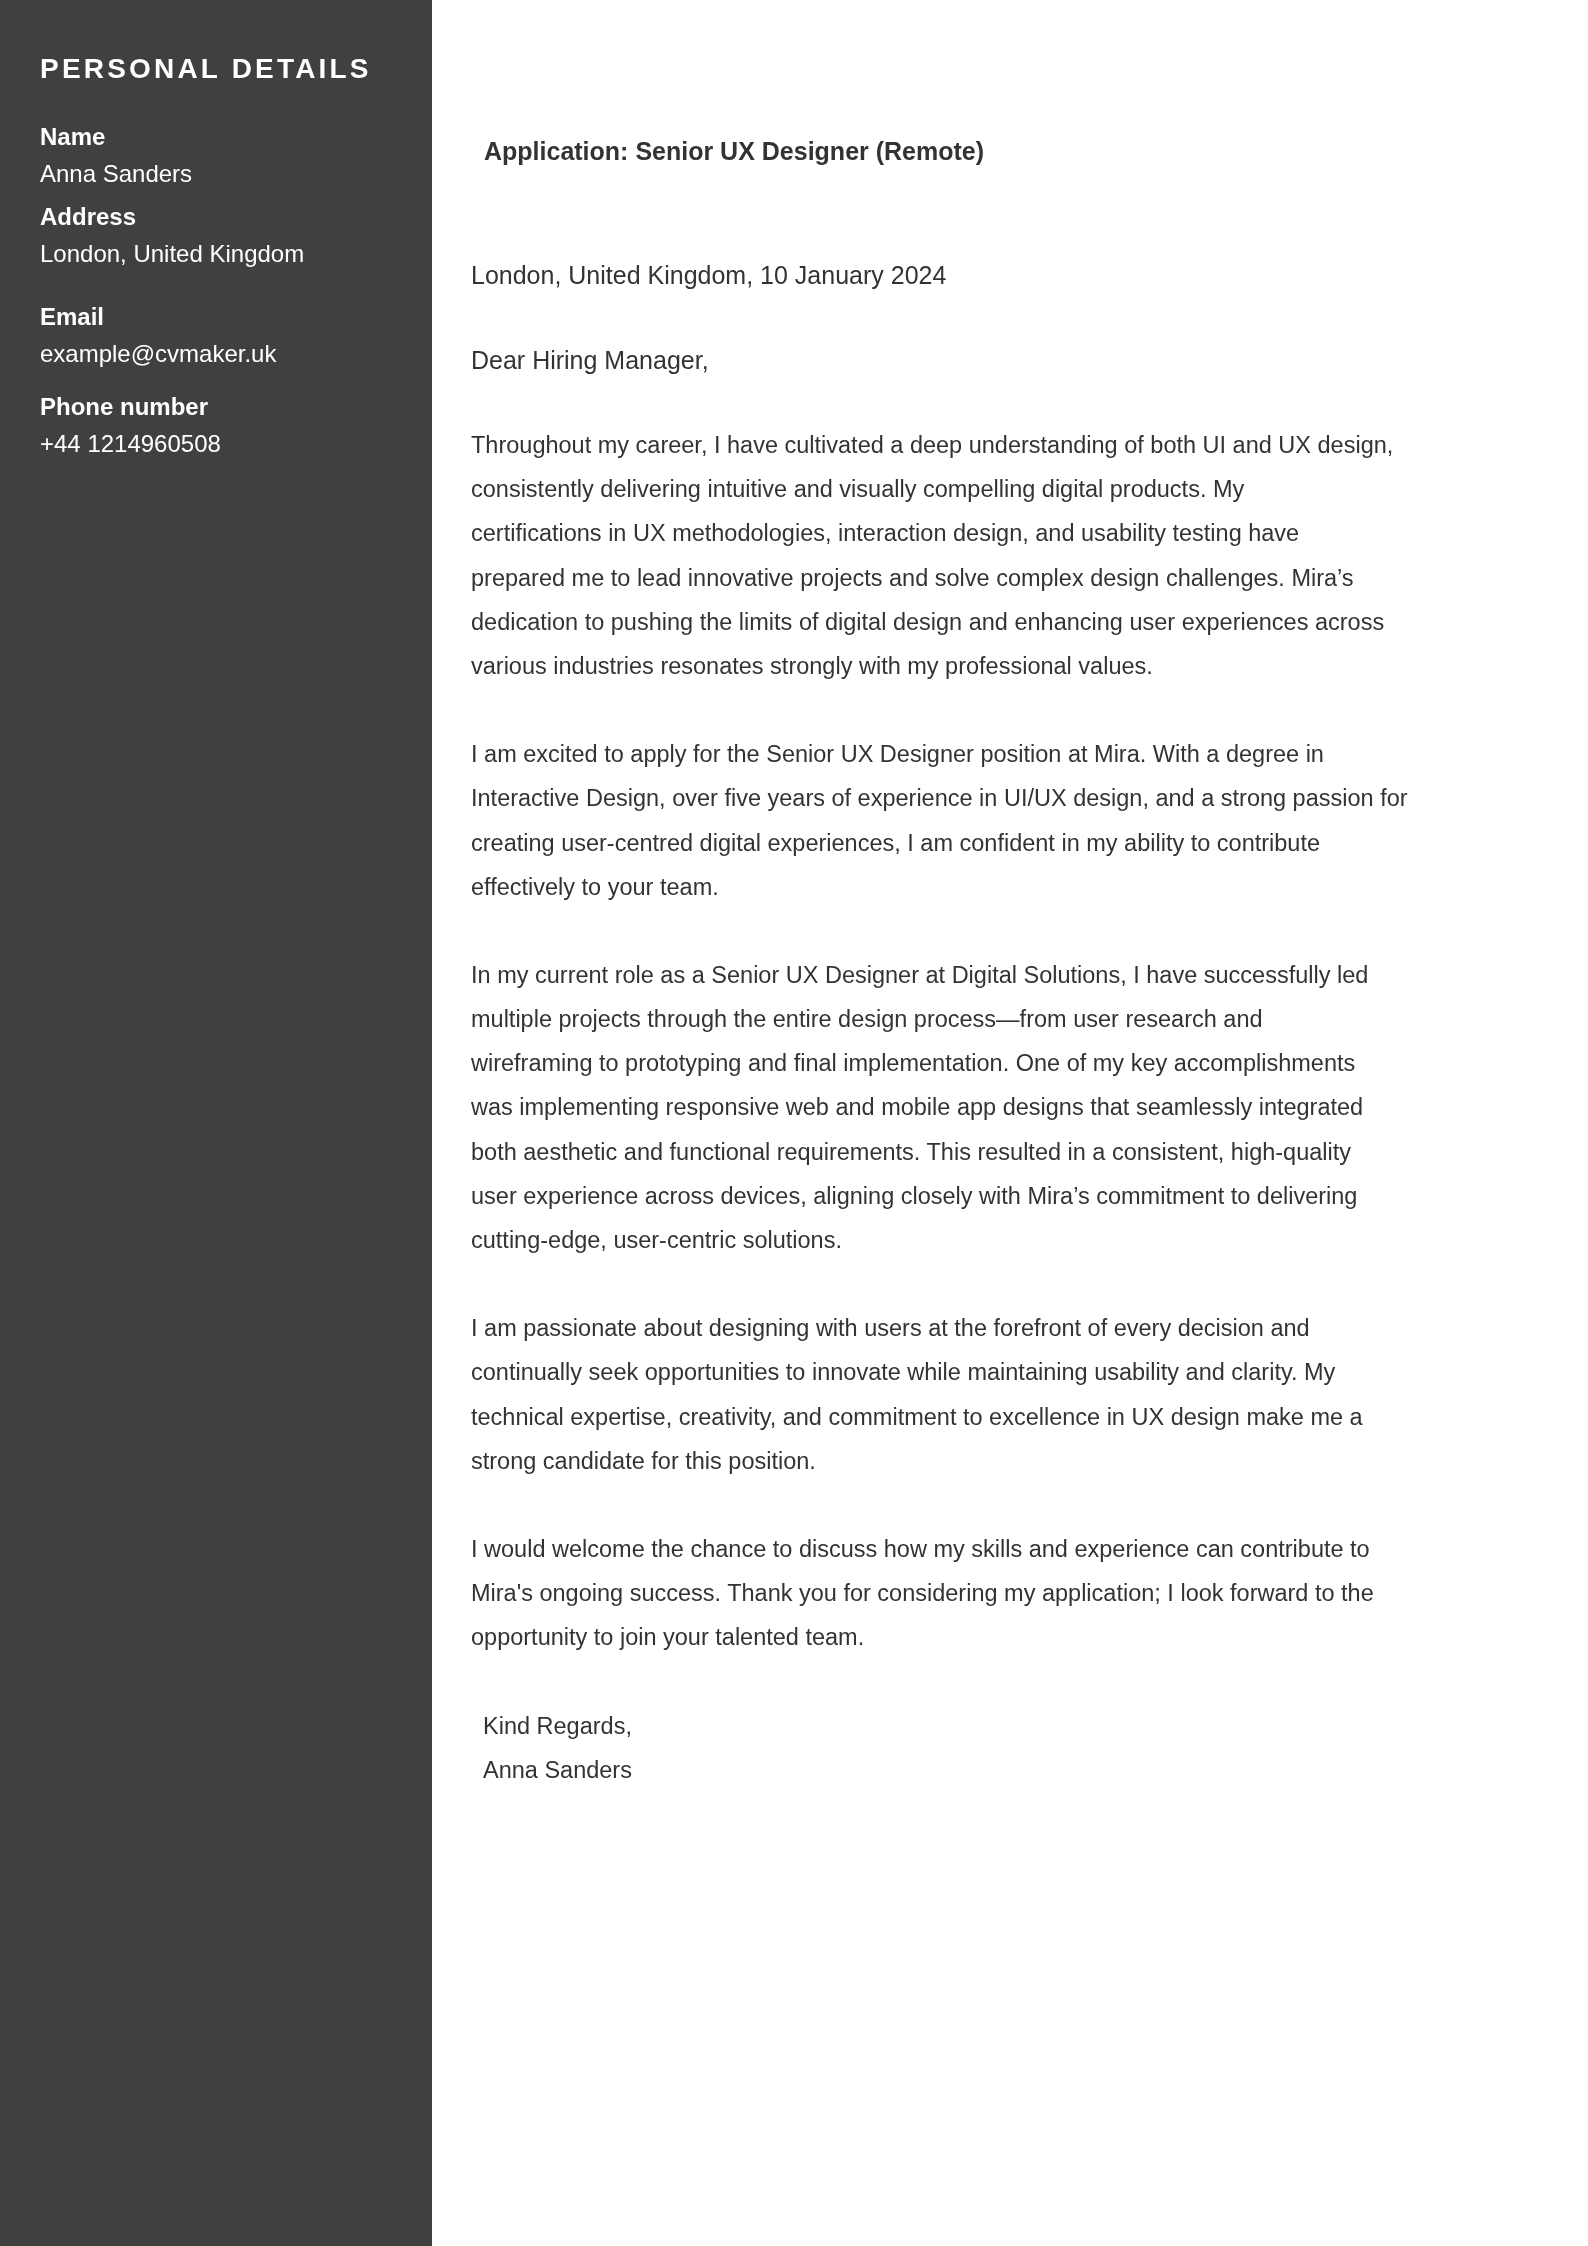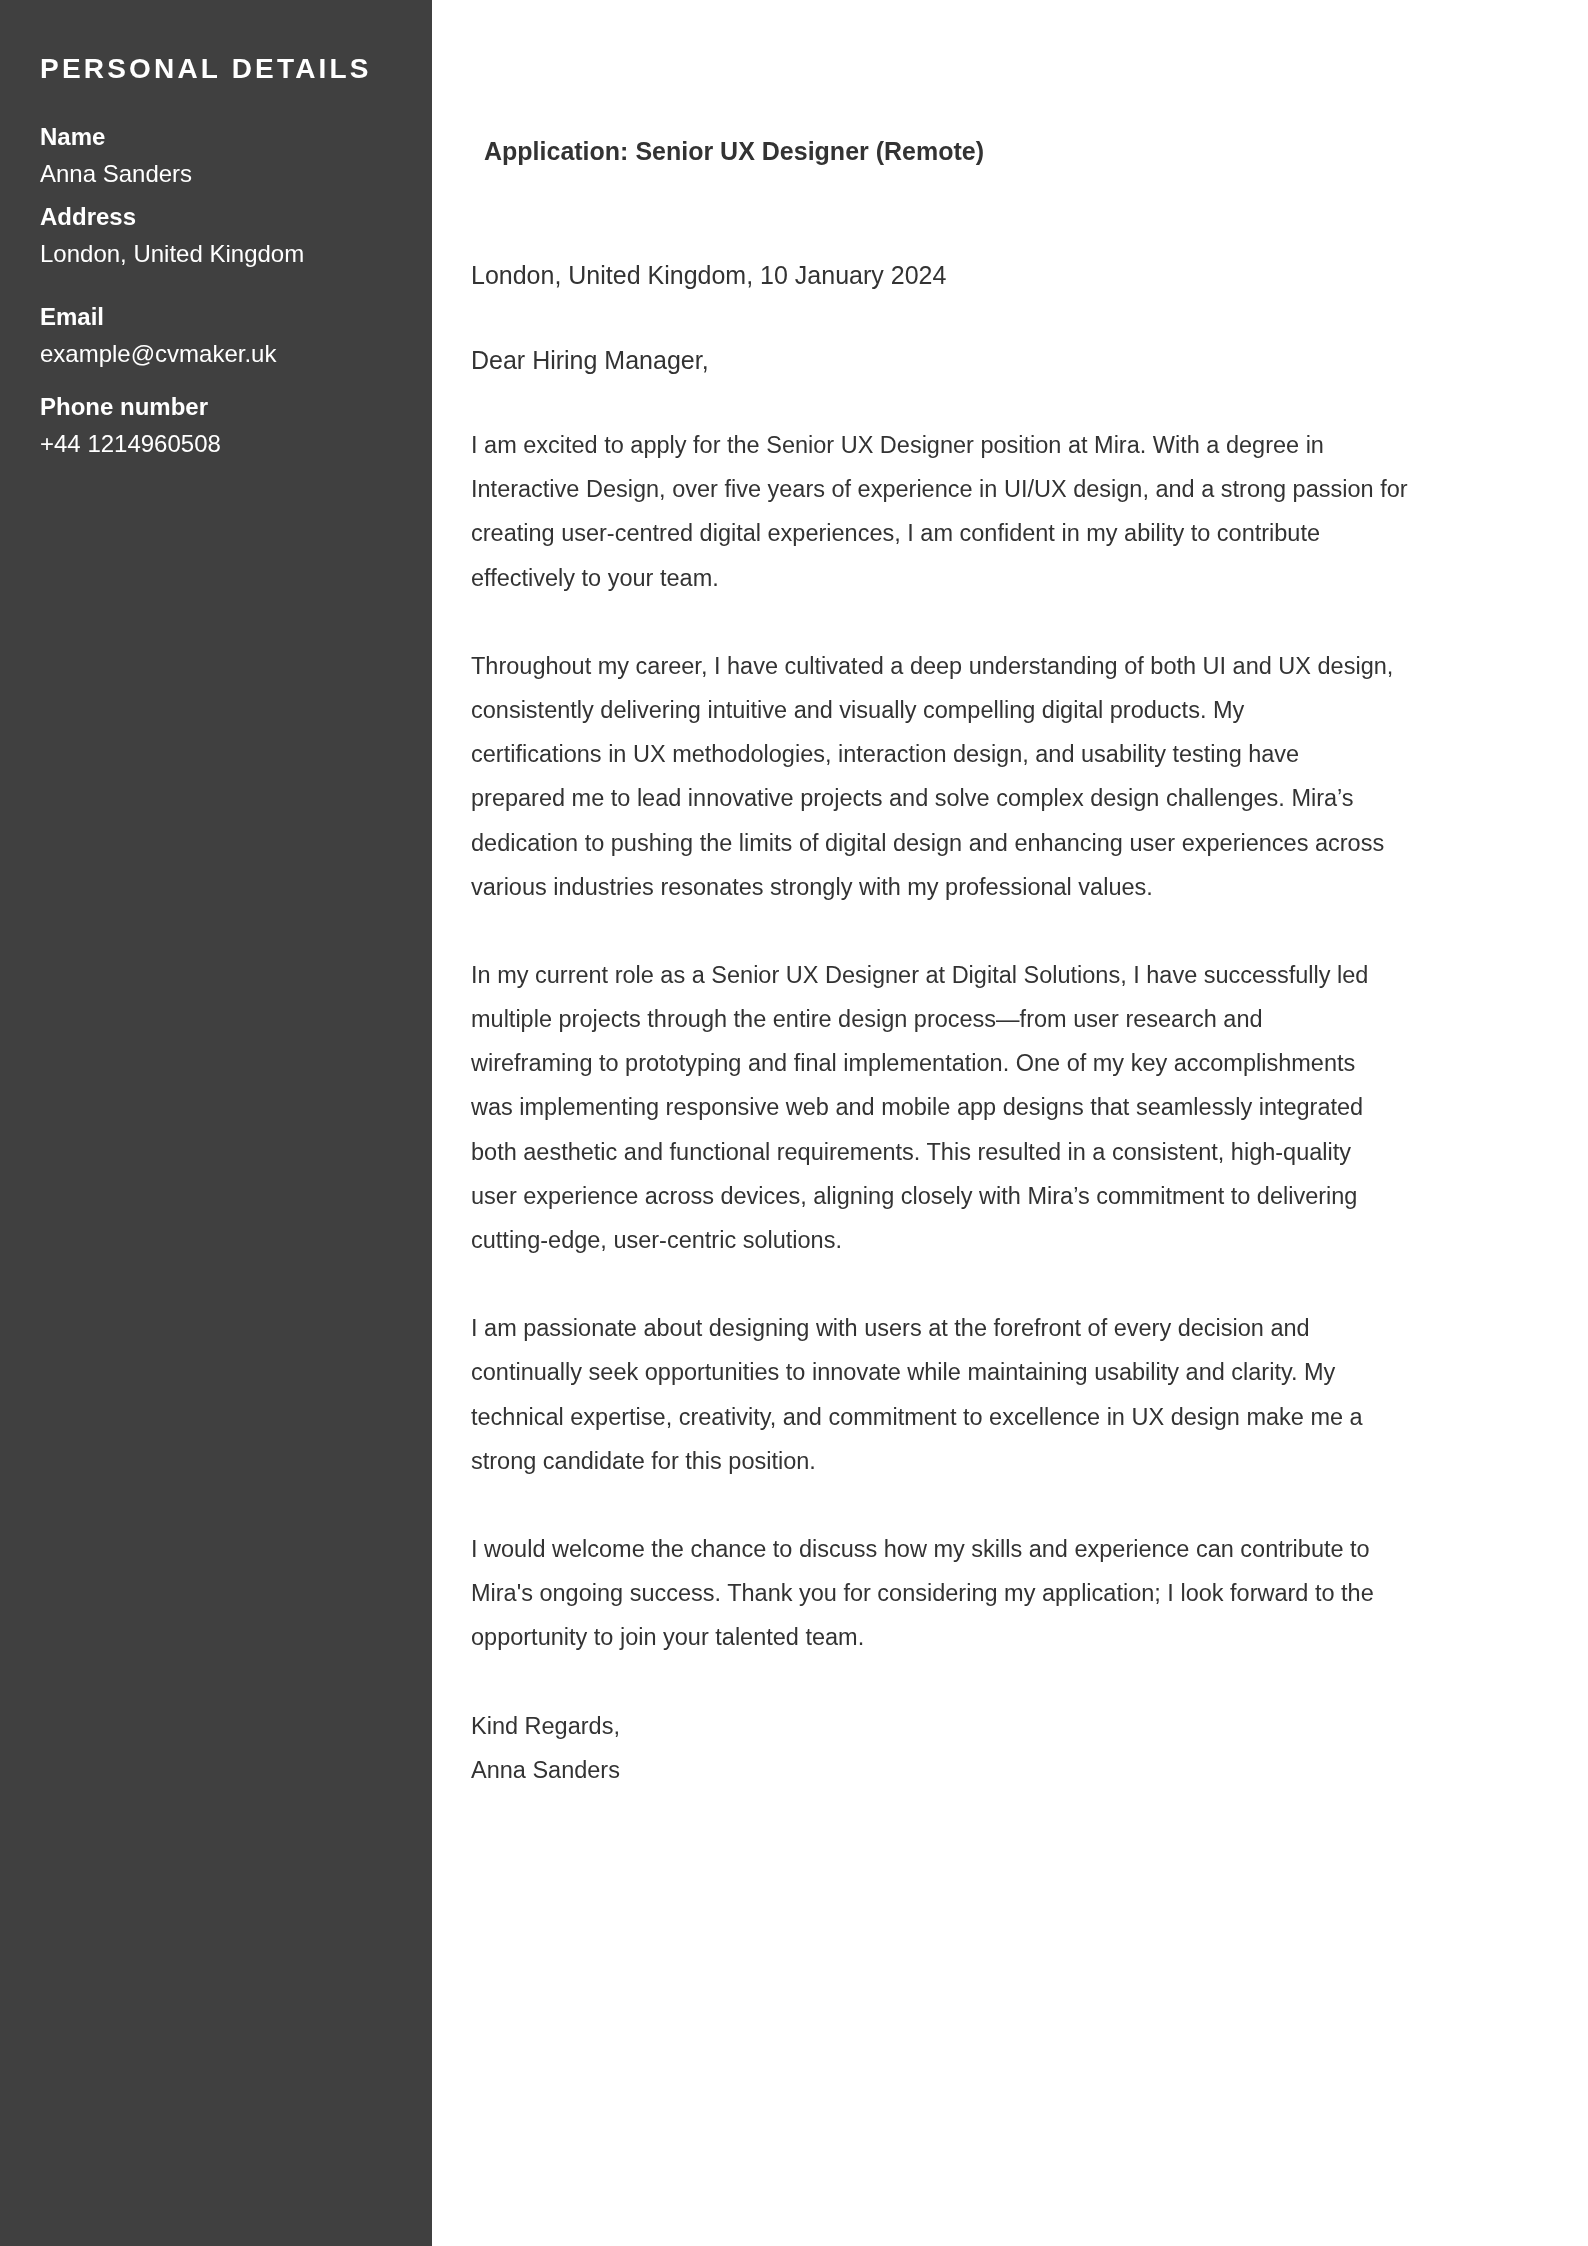--- a/index.html
+++ b/index.html
@@ -92,21 +92,21 @@
     margin: 0 0 44px 0;
   }
   .line {
     display: block;
     font-size: 23.5px;
     line-height: 44.2px;
     height: 44.2px;
     white-space: nowrap;
   }
   .closing {
-    margin: 0;
+    margin: 12px;
   }
 </style>
 </head>
 <body>
 
 <aside class="sidebar">
   <div class="sidebar-heading">PERSONAL DETAILS</div>
 
   <div class="detail-group" style="top:118px;">
     <div class="detail-label">Name</div>
@@ -129,32 +129,32 @@
   </div>
 </aside>
 
 <main class="main">
   <div class="letter-title">Application: Senior UX Designer (Remote)</div>
   <div class="letter-place-date">London, United Kingdom, 10 January 2024</div>
   <div class="letter-greeting">Dear Hiring Manager,</div>
 
   <div class="letter-body">
     <p class="paragraph">
-      <span class="line">I am excited to apply for the Senior UX Designer position at Mira. With a degree in</span>
-      <span class="line">Interactive Design, over five years of experience in UI/UX design, and a strong passion for</span>
-      <span class="line">creating user-centred digital experiences, I am confident in my ability to contribute</span>
-      <span class="line">effectively to your team.</span>
-    </p>
-    <p class="paragraph">
       <span class="line">Throughout my career, I have cultivated a deep understanding of both UI and UX design,</span>
       <span class="line">consistently delivering intuitive and visually compelling digital products. My</span>
       <span class="line">certifications in UX methodologies, interaction design, and usability testing have</span>
       <span class="line">prepared me to lead innovative projects and solve complex design challenges. Mira’s</span>
       <span class="line">dedication to pushing the limits of digital design and enhancing user experiences across</span>
       <span class="line">various industries resonates strongly with my professional values.</span>
+    </p>
+    <p class="paragraph">
+      <span class="line">I am excited to apply for the Senior UX Designer position at Mira. With a degree in</span>
+      <span class="line">Interactive Design, over five years of experience in UI/UX design, and a strong passion for</span>
+      <span class="line">creating user-centred digital experiences, I am confident in my ability to contribute</span>
+      <span class="line">effectively to your team.</span>
     </p>
     <p class="paragraph">
       <span class="line">In my current role as a Senior UX Designer at Digital Solutions, I have successfully led</span>
       <span class="line">multiple projects through the entire design process—from user research and</span>
       <span class="line">wireframing to prototyping and final implementation. One of my key accomplishments</span>
       <span class="line">was implementing responsive web and mobile app designs that seamlessly integrated</span>
       <span class="line">both aesthetic and functional requirements. This resulted in a consistent, high-quality</span>
       <span class="line">user experience across devices, aligning closely with Mira’s commitment to delivering</span>
       <span class="line">cutting-edge, user-centric solutions.</span>
     </p>

